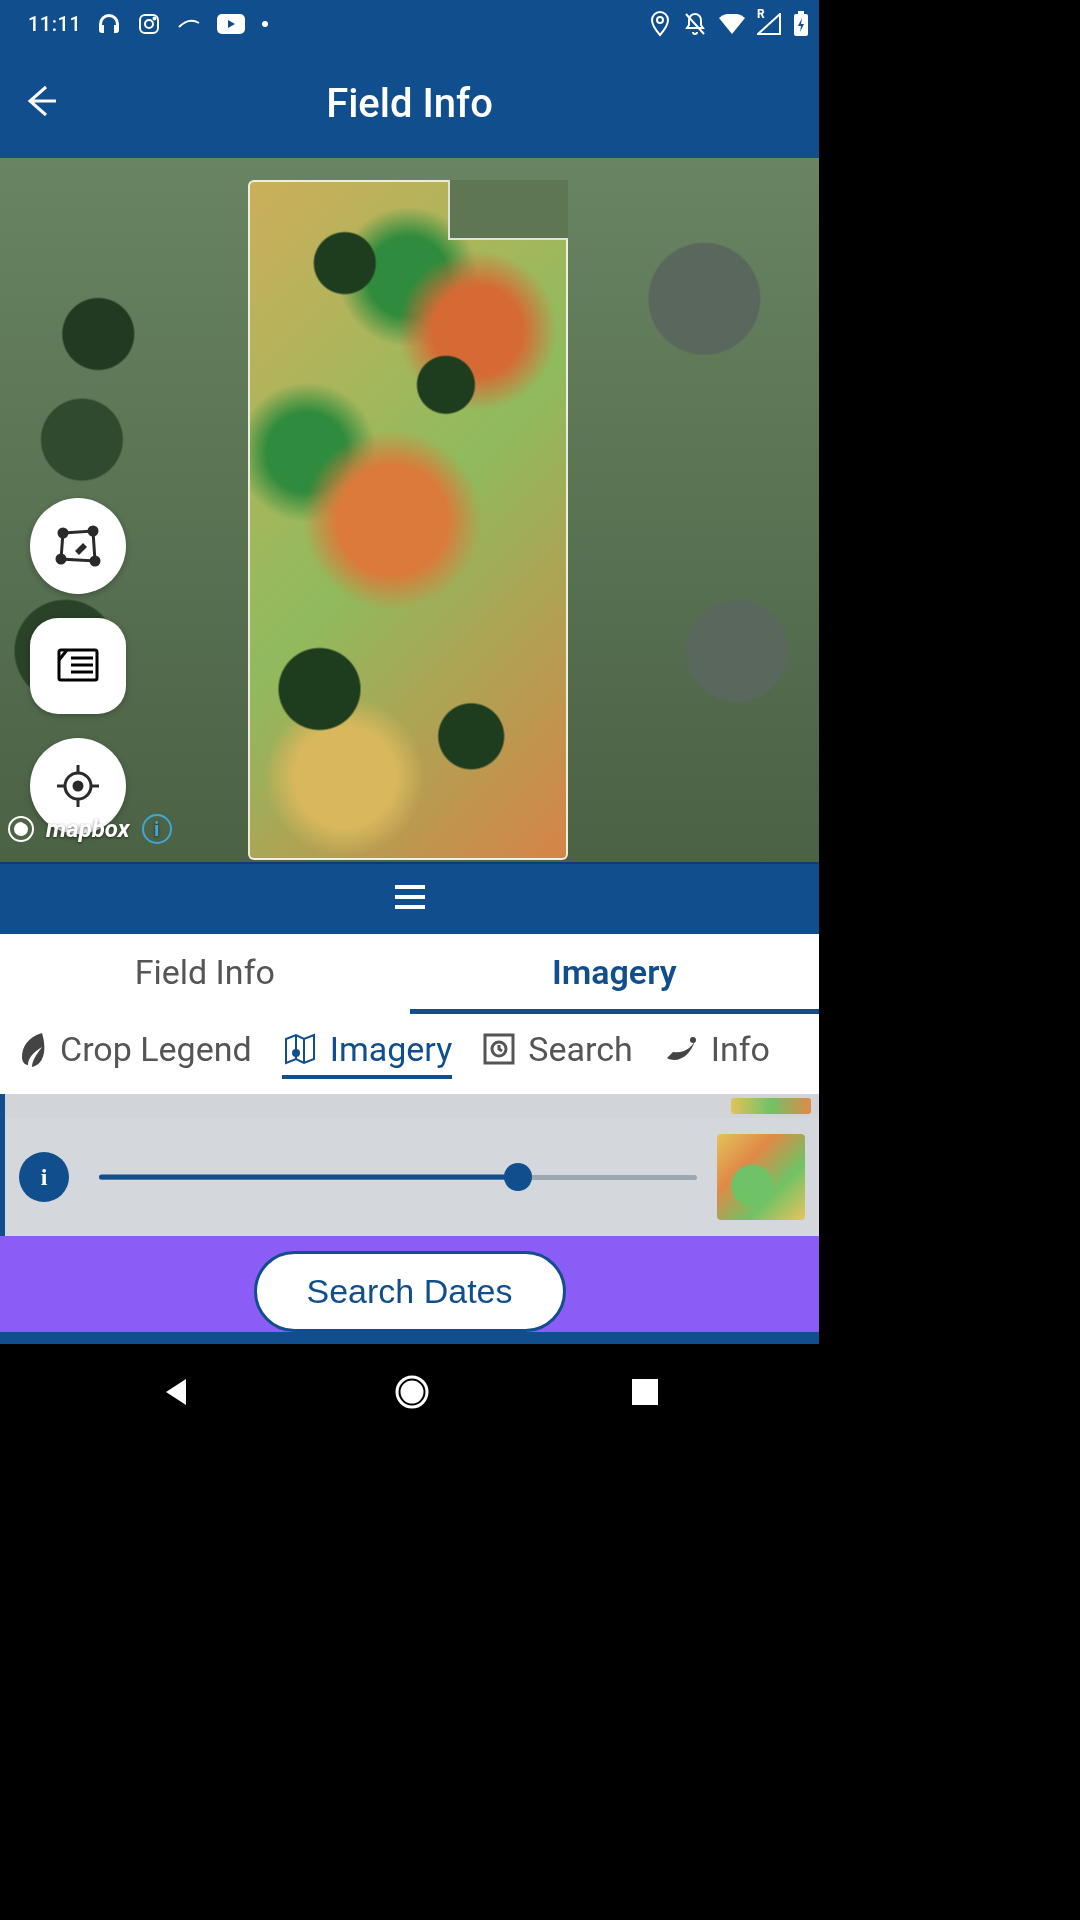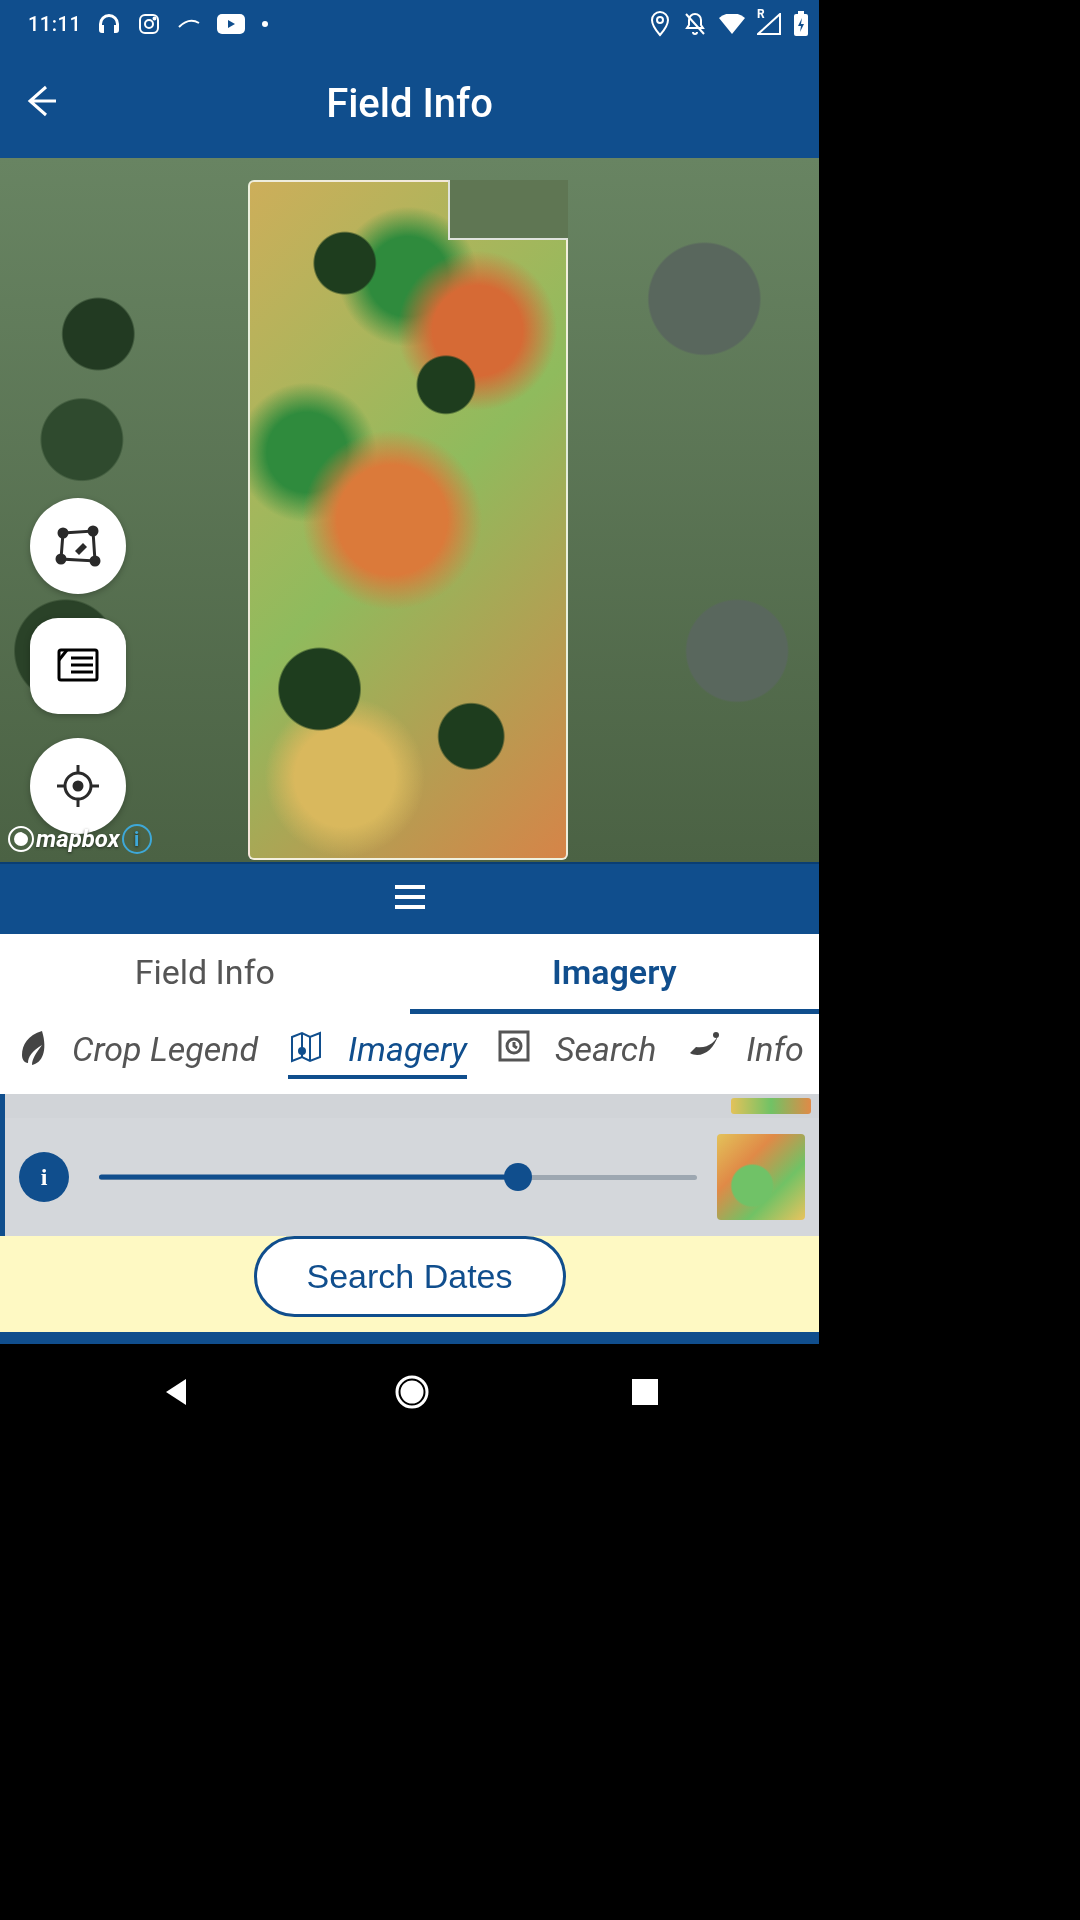--- a/index.html
+++ b/index.html
@@ -104,25 +104,25 @@
     border-radius: 50%;
     display: flex;
     align-items: center;
     justify-content: center;
     box-shadow: 0 2px 6px rgba(0,0,0,0.25);
   }
   .map-fab.rounded { border-radius: 28px; }
   .map-attrib {
     position: absolute;
     left: 8px;
-    bottom: 8px;
+    bottom: 18px;
     color: #fff;
     display: flex;
     align-items: center;
-    gap: 2px;
+    gap: 12px;
     font-size: 24px;
     font-weight: 700;
     font-style: italic;
     text-shadow: 0 1px 3px #0009;
   }
   .map-info-circle {
     border: 2px solid #3ea8d8;
     color: #3ea8d8;
     width: 30px;
     height: 30px;
@@ -172,27 +172,26 @@
     background: #fff;
     display: flex;
     align-items: center;
     gap: 30px;
     padding: 0 18px;
     overflow: hidden;
     white-space: nowrap;
   }
   .sub-tab {
     display: flex;
-    align-items: flex-start;
-    gap: 24px;
+    align-items: center;
+    gap: 12px;
     color: #555;
     font-size: 34px;
     padding-bottom: 6px;
     border-bottom: 4px solid transparent;
-    font-style: italic;
   }
   .sub-tab.active {
     color: #104e8d;
     border-bottom-color: #104e8d;
   }
   .sub-tab svg { flex-shrink: 0; }
 
   
   .imagery-panel { background: #dcdfe2; }
   .imagery-strip {
@@ -271,24 +270,24 @@
     height: 86px;
     margin-left: 20px;
     border-radius: 4px;
     background:
       radial-gradient(circle at 40% 60%, #70c267 20px, transparent 22px),
       linear-gradient(135deg, #e3c25a, #e08a47, #71c265, #e9c35e);
   }
 
   
   .search-area {
-    background: #fef9c3;
+    background: #8b5cf6;
     height: 96px;
     display: flex;
-    align-items: flex-start;
+    align-items: flex-end;
     justify-content: center;
   }
   .search-btn {
     border: 3px solid #104e8d;
     color: #104e8d;
     background: #fff;
     border-radius: 50px;
     padding: 18px 50px;
     font-size: 34px;
   }

